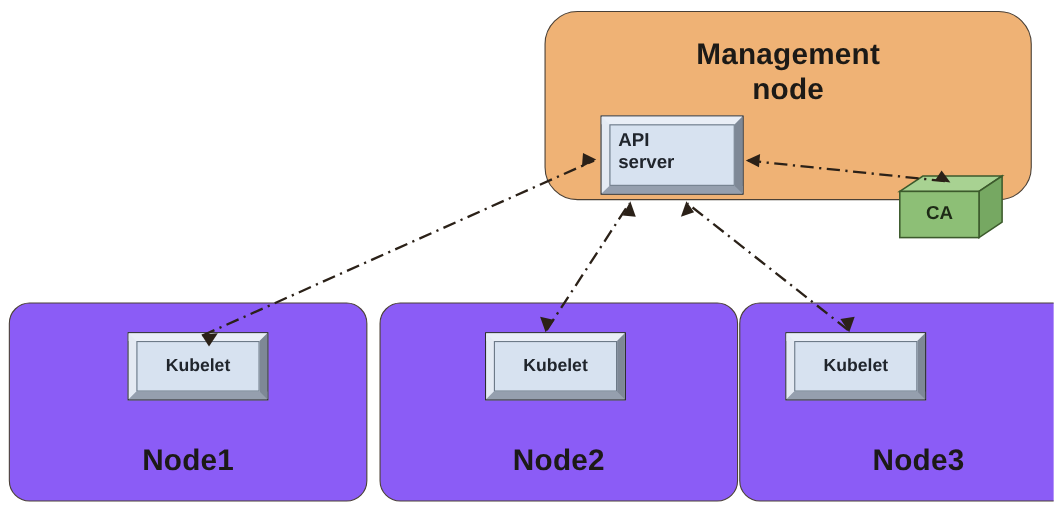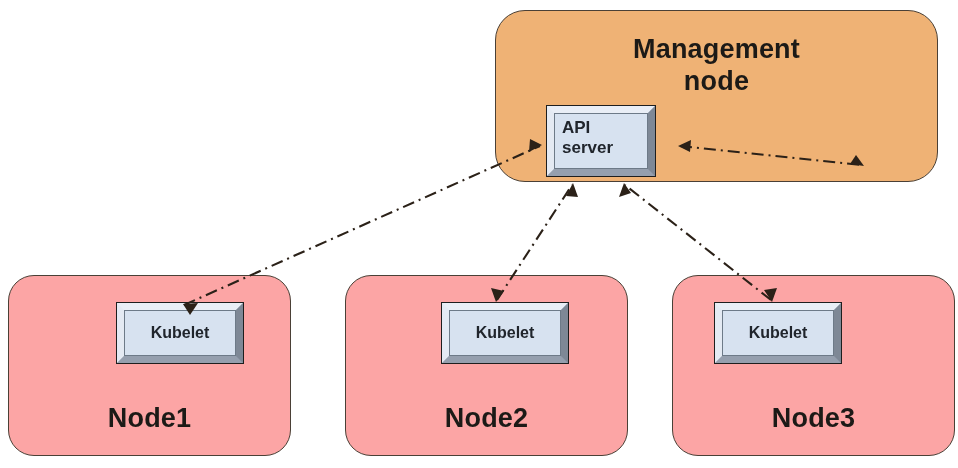--- a/index.html
+++ b/index.html
@@ -29,23 +29,24 @@
   #management-node {
     left: 495px;
     top: 10px;
     width: 443px;
     height: 172px;
     background: #efb275;
     border-radius: 30px;
   }
   .node-box {
     top: 275px;
-    width: 283px;
+    width: 326px;
     height: 181px;
-    background: #fca5a5;
+    background: #8b5cf6;
+    border-radius: 19px;
   }
   #node-box-1 { left: 8px; }
   #node-box-2 { left: 345px; }
   #node-box-3 { left: 672px; }
 
   
   .box-title {
     position: absolute;
     left: 0;
     right: 0;
@@ -112,21 +113,21 @@
     text-align: center;
     line-height: 1.18;
     white-space: pre-line;
     position: relative;
     z-index: 3;
   }
 
   #api-server-box {
     left: 546px;
     top: 105px;
-    width: 110px;
+    width: 130px;
     height: 72px;
   }
   #api-server-box .bevel-inner {
     justify-content: flex-start;
     align-items: flex-start;
   }
   #api-server-label {
     font-size: 17px;
     text-align: left;
     padding: 4px 0 0 7px;
@@ -192,20 +193,31 @@
 
   <div class="bevel-box" id="api-server-box">
     <div class="bevel-face bevel-tl"></div>
     <div class="bevel-face bevel-br"></div>
     <div class="bevel-inner">
       <div class="bevel-label" id="api-server-label">API
 server</div>
     </div>
   </div>
 
+  <div id="ca-box">
+    <svg width="93" height="57" viewBox="0 0 93 57" aria-hidden="true">
+
+      <polygon points="0,14 21,0 93,0 72,14" fill="#a8d292" stroke="#3c5a2c" stroke-width="1.4"></polygon>
+
+      <polygon points="72,14 93,0 93,42 72,56" fill="#76a862" stroke="#3c5a2c" stroke-width="1.4"></polygon>
+
+      <rect x="0" y="14" width="72" height="42" fill="#8dbf76" stroke="#3c5a2c" stroke-width="1.4"></rect>
+    </svg>
+    <div id="ca-label">CA</div>
+  </div>
 
   <div class="round-box node-box" id="node-box-1">
     <div class="box-title node-title">Node1</div>
   </div>
   <div class="bevel-box kubelet-box" id="kubelet-box-1">
     <div class="bevel-face bevel-tl"></div>
     <div class="bevel-face bevel-br"></div>
     <div class="bevel-inner">
       <div class="bevel-label kubelet-label">Kubelet</div>
     </div>

